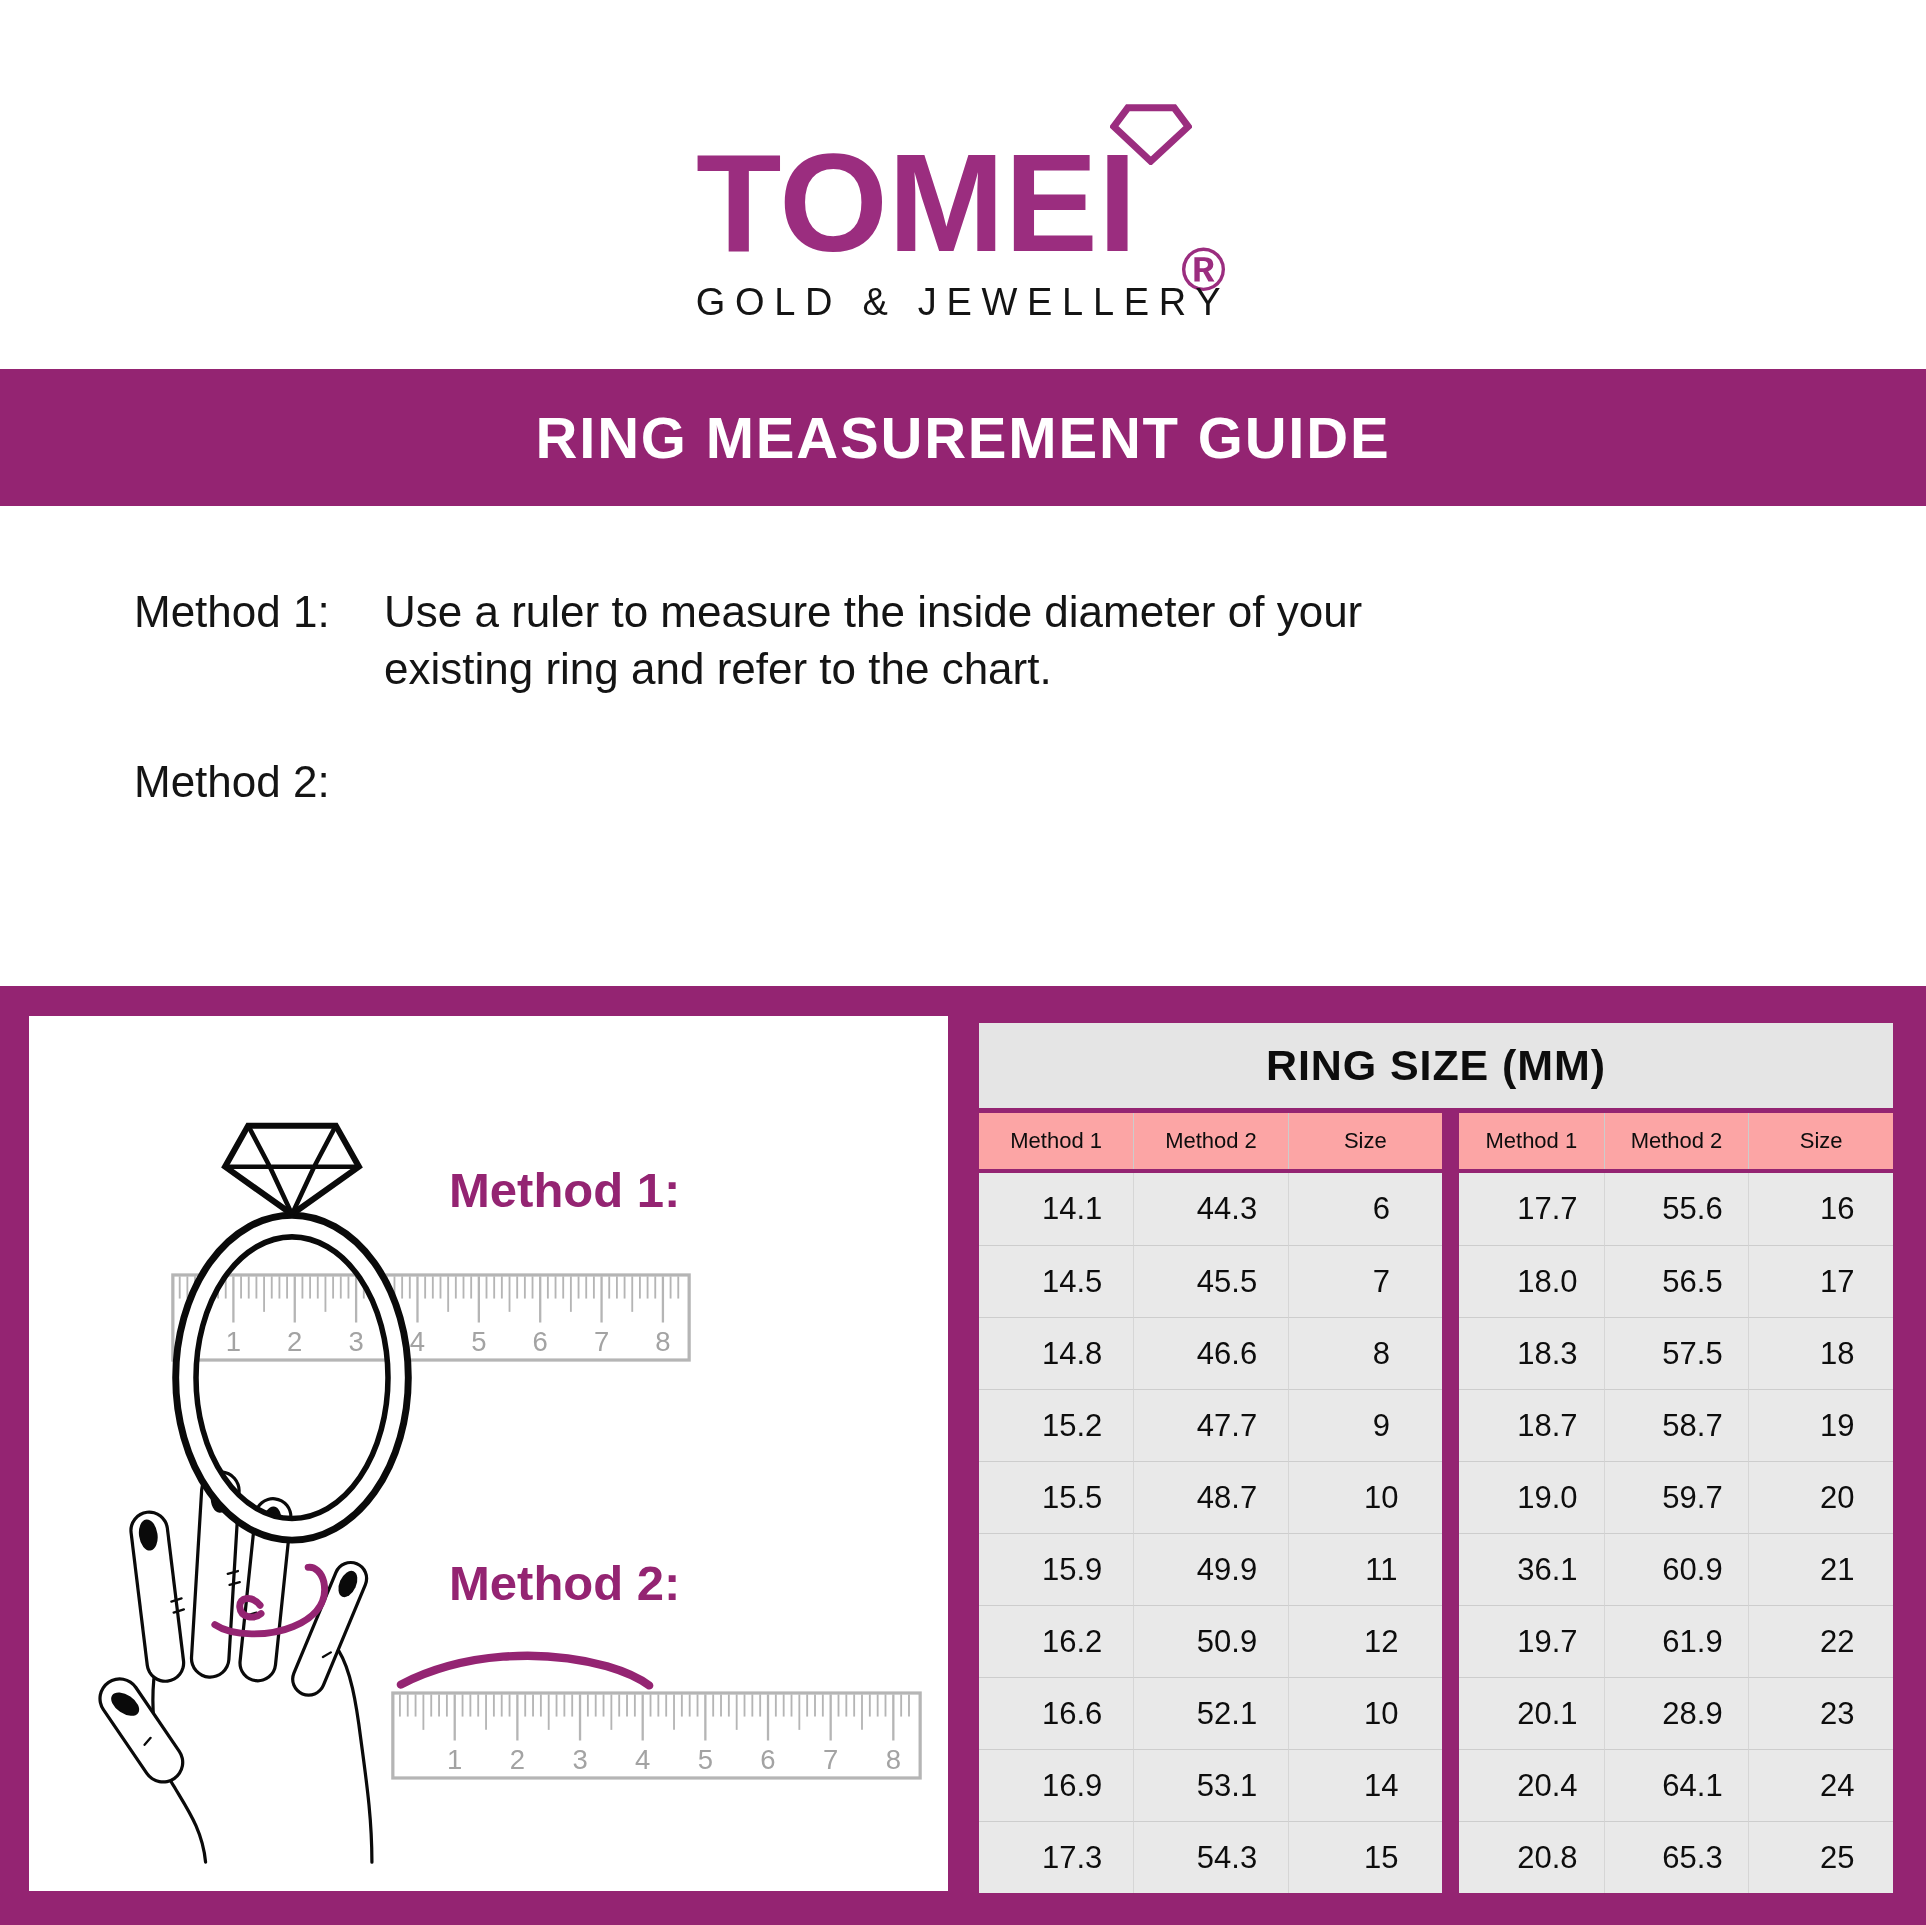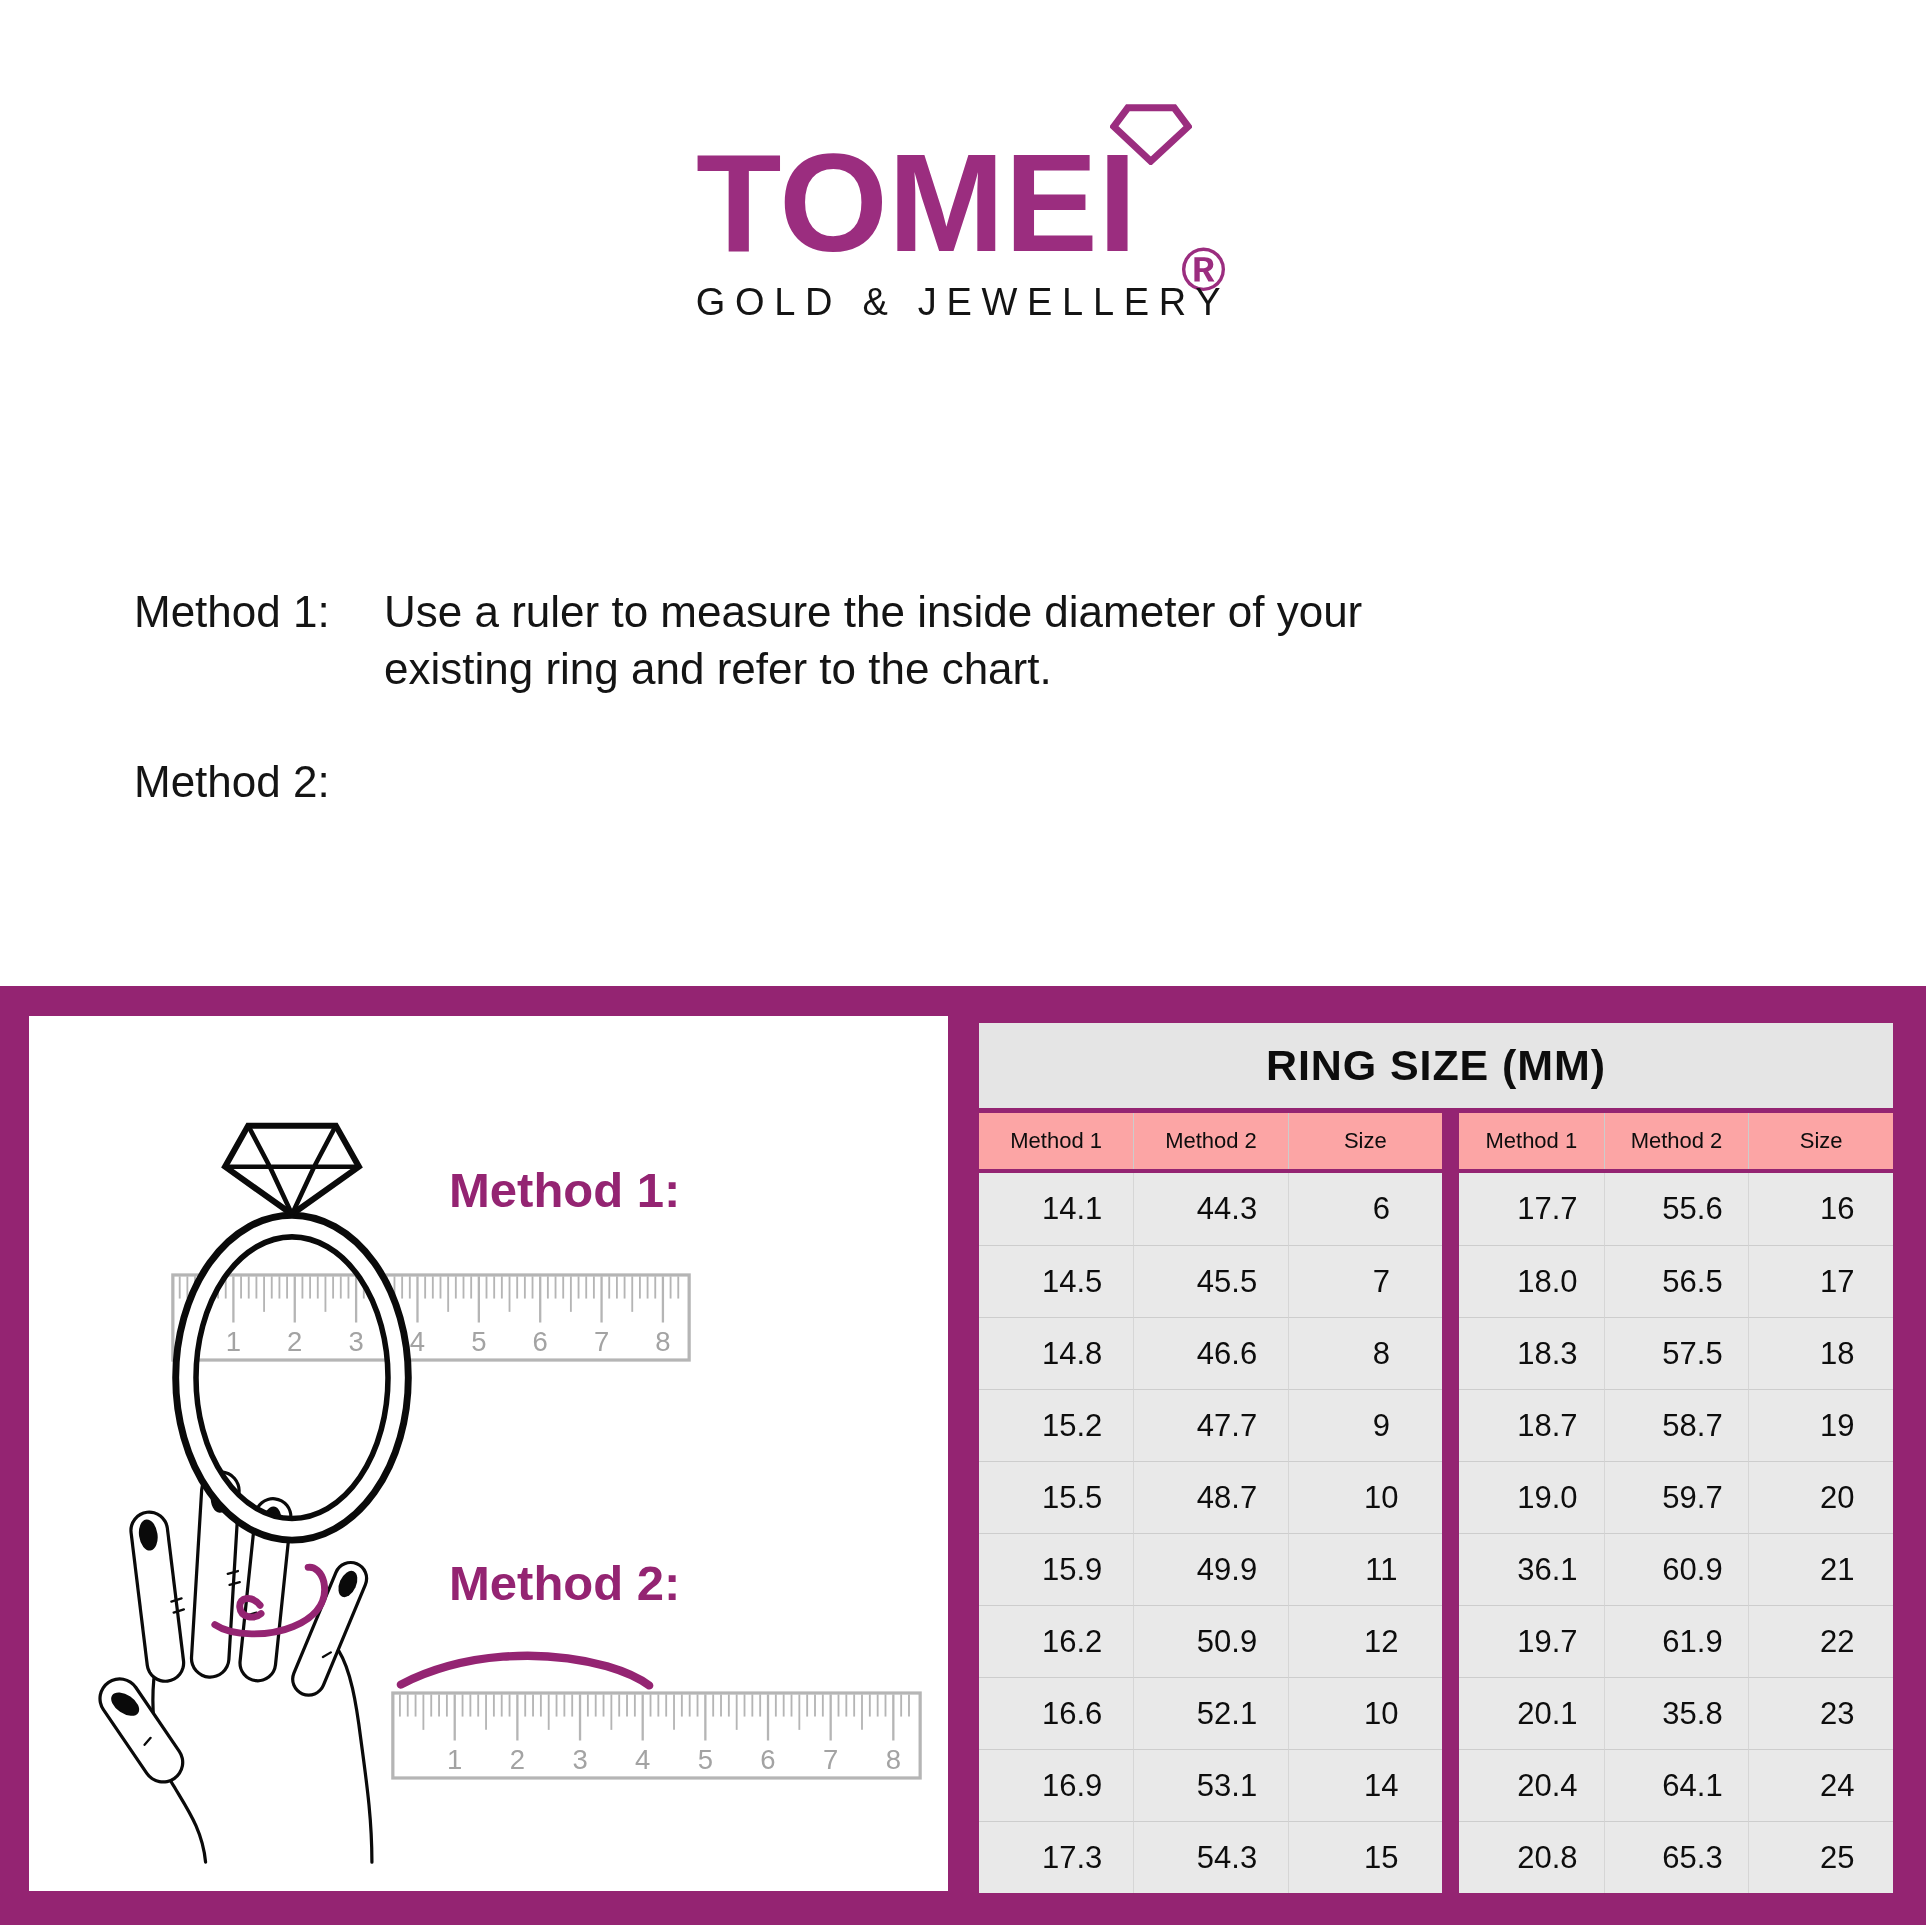--- a/index.html
+++ b/index.html
@@ -67,20 +67,23 @@
 
 <div class="page">
 
   <div class="tomei">TOMEI</div>
   <svg class="logo-diamond" viewBox="0 0 175 130">
     <polygon points="38,8 137,8 167,48 87,122 8,48" fill="#ffffff" stroke="#9B2D7F" stroke-width="15" stroke-linejoin="miter"></polygon>
   </svg>
   <div class="reg">®</div>
   <div class="tagline">GOLD &amp; JEWELLERY</div>
 
+  <div class="banner">
+    <span>RING MEASUREMENT GUIDE</span>
+  </div>
 
   <div class="method method-1">
     <div class="m-label">Method 1:</div>
     <div class="m-lines">
       <div>Use a ruler to measure the inside diameter of your</div>
       <div>existing ring and refer to the chart.</div>
     </div>
   </div>
   <div class="method method-2">
     <div class="m-label">Method 2:</div>
@@ -365,21 +368,21 @@
           <div class="cell">19.0</div>
           <div class="cell">59.7</div>
           <div class="cell">20</div>
           <div class="cell">36.1</div>
           <div class="cell">60.9</div>
           <div class="cell">21</div>
           <div class="cell">19.7</div>
           <div class="cell">61.9</div>
           <div class="cell">22</div>
           <div class="cell">20.1</div>
-          <div class="cell">35.8</div>
+          <div class="cell">28.9</div>
           <div class="cell">23</div>
           <div class="cell">20.4</div>
           <div class="cell">64.1</div>
           <div class="cell">24</div>
           <div class="cell">20.8</div>
           <div class="cell">65.3</div>
           <div class="cell">25</div>
         </div>
     </div>
   </div>

